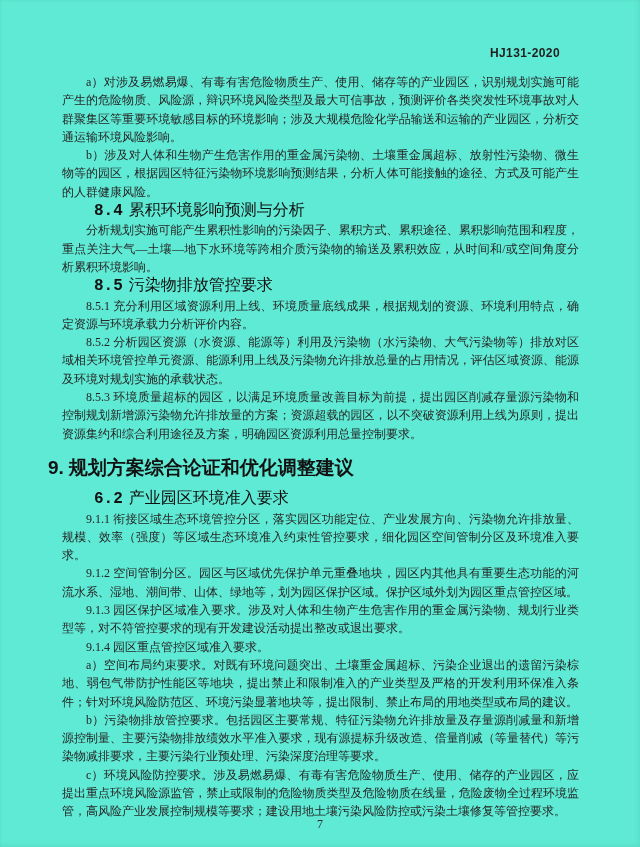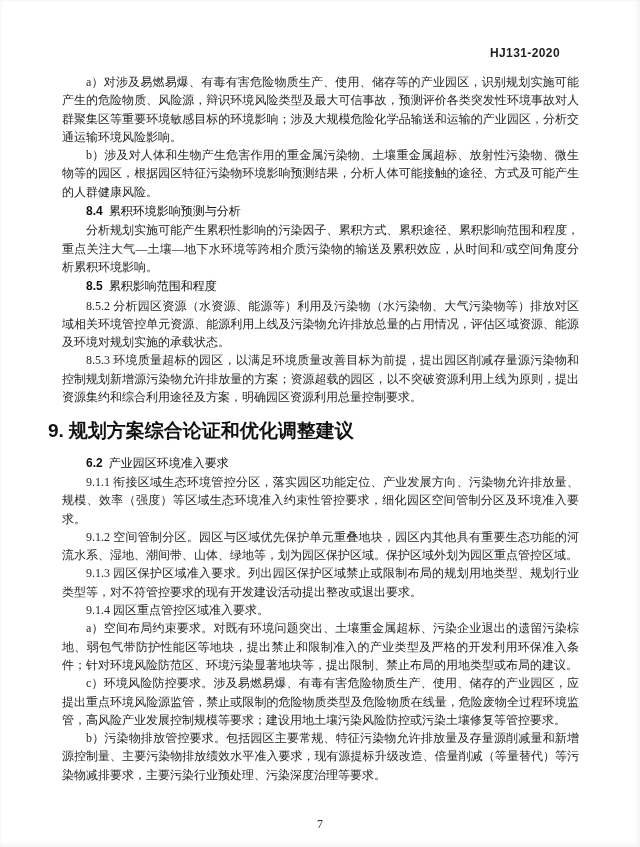--- a/index.html
+++ b/index.html
@@ -1,40 +1,40 @@
 <!DOCTYPE html>
 <html><head>
 <meta charset="utf-8">
 <style>
   html,body{margin:0;padding:0;background:#e8e8e6;}
   .page{
     position:relative;
     width:640px;height:847px;
     margin:0 auto;
-    background:#ffffff;
+    background:#5eead4;
     font-family:"Liberation Serif","DejaVu Serif",serif;
     color:#262626;
     box-shadow: inset -2px -2px 5px rgba(0,0,0,0.05), inset 1px 1px 3px rgba(0,0,0,0.03);
     overflow:hidden;
   }
   .doc-header{
     position:absolute;top:46px;right:80px;
     font-family:"Liberation Sans","DejaVu Sans",sans-serif;
     font-weight:bold;font-size:12px;letter-spacing:0.4px;color:#1f1f1f;
   }
   .body-text{
     position:absolute;left:62px;top:73px;width:517px;
     font-size:12px;line-height:18.3px;
     text-align:justify;
   }
   .para{margin:0;text-indent:2em;}
   .h2{
     margin:1px 0;
-    font-size:12px;font-weight:normal;text-indent:2em;
-    font-family:Liberation Sans, sans-serif;
+    font-size:16px;font-weight:normal;text-indent:2em;
+    font-family:Liberation Mono, monospace;
     color:#111;
   }
   .h2 .num{font-weight:bold;margin-right:6px;}
   .h1{
     margin:16px 0 13px -14px;
     text-indent:0;
     font-size:19px;font-weight:bold;
     font-family:"Liberation Sans","DejaVu Sans",sans-serif;
     color:#111;
   }
@@ -54,42 +54,43 @@
   <main class="body-text">
 
     <p class="para">a）对涉及易燃易爆、有毒有害危险物质生产、使用、储存等的产业园区，识别规划实施可能产生的危险物质、风险源，辩识环境风险类型及最大可信事故，预测评价各类突发性环境事故对人群聚集区等重要环境敏感目标的环境影响；涉及大规模危险化学品输送和运输的产业园区，分析交通运输环境风险影响。</p>
 
     <p class="para">b）涉及对人体和生物产生危害作用的重金属污染物、土壤重金属超标、放射性污染物、微生物等的园区，根据园区特征污染物环境影响预测结果，分析人体可能接触的途径、方式及可能产生的人群健康风险。</p>
 
     <h3 class="h2"><span class="num">8.4</span><span class="htitle">累积环境影响预测与分析</span></h3>
 
     <p class="para">分析规划实施可能产生累积性影响的污染因子、累积方式、累积途径、累积影响范围和程度，重点关注大气—土壤—地下水环境等跨相介质污染物的输送及累积效应，从时间和/或空间角度分析累积环境影响。</p>
 
-    <h3 class="h2"><span class="num">8.5</span><span class="htitle">累积影响范围和程度</span></h3>
+    <h3 class="h2"><span class="num">8.5</span><span class="htitle">污染物排放管控要求</span></h3>
 
+    <p class="para">8.5.1 充分利用区域资源利用上线、环境质量底线成果，根据规划的资源、环境利用特点，确定资源与环境承载力分析评价内容。</p>
 
     <p class="para">8.5.2 分析园区资源（水资源、能源等）利用及污染物（水污染物、大气污染物等）排放对区域相关环境管控单元资源、能源利用上线及污染物允许排放总量的占用情况，评估区域资源、能源及环境对规划实施的承载状态。</p>
 
     <p class="para">8.5.3 环境质量超标的园区，以满足环境质量改善目标为前提，提出园区削减存量源污染物和控制规划新增源污染物允许排放量的方案；资源超载的园区，以不突破资源利用上线为原则，提出资源集约和综合利用途径及方案，明确园区资源利用总量控制要求。</p>
 
     <h2 class="h1"><span class="num">9.</span><span class="htitle">规划方案综合论证和优化调整建议</span></h2>
 
     <h3 class="h2"><span class="num">6.2</span><span class="htitle">产业园区环境准入要求</span></h3>
 
     <p class="para">9.1.1 衔接区域生态环境管控分区，落实园区功能定位、产业发展方向、污染物允许排放量、规模、效率（强度）等区域生态环境准入约束性管控要求，细化园区空间管制分区及环境准入要求。</p>
 
     <p class="para">9.1.2 空间管制分区。园区与区域优先保护单元重叠地块，园区内其他具有重要生态功能的河流水系、湿地、潮间带、山体、绿地等，划为园区保护区域。保护区域外划为园区重点管控区域。</p>
 
-    <p class="para">9.1.3 园区保护区域准入要求。列出园区保护区域禁止或限制布局的规划用地类型、规划行业类型等，对不符管控要求的现有开发建设活动提出整改或退出要求。</p>
+    <p class="para">9.1.3 园区保护区域准入要求。涉及对人体和生物产生危害作用的重金属污染物、规划行业类型等，对不符管控要求的现有开发建设活动提出整改或退出要求。</p>
 
     <p class="para">9.1.4 园区重点管控区域准入要求。</p>
 
     <p class="para">a）空间布局约束要求。对既有环境问题突出、土壤重金属超标、污染企业退出的遗留污染棕地、弱包气带防护性能区等地块，提出禁止和限制准入的产业类型及严格的开发利用环保准入条件；针对环境风险防范区、环境污染显著地块等，提出限制、禁止布局的用地类型或布局的建议。</p>
 
+    <p class="para">b）污染物排放管控要求。包括园区主要常规、特征污染物允许排放量及存量源削减量和新增源控制量、主要污染物排放绩效水平准入要求，现有源提标升级改造、倍量削减（等量替代）等污染物减排要求，主要污染行业预处理、污染深度治理等要求。</p>
+
     <p class="para">c）环境风险防控要求。涉及易燃易爆、有毒有害危险物质生产、使用、储存的产业园区，应提出重点环境风险源监管，禁止或限制的危险物质类型及危险物质在线量，危险废物全过程环境监管，高风险产业发展控制规模等要求；建设用地土壤污染风险防控或污染土壤修复等管控要求。</p>
-
-    <p class="para">b）污染物排放管控要求。包括园区主要常规、特征污染物允许排放量及存量源削减量和新增源控制量、主要污染物排放绩效水平准入要求，现有源提标升级改造、倍量削减（等量替代）等污染物减排要求，主要污染行业预处理、污染深度治理等要求。</p>
 
   </main>
 
   <div class="page-number">7</div>
 
 </div>
 
 </body></html>

